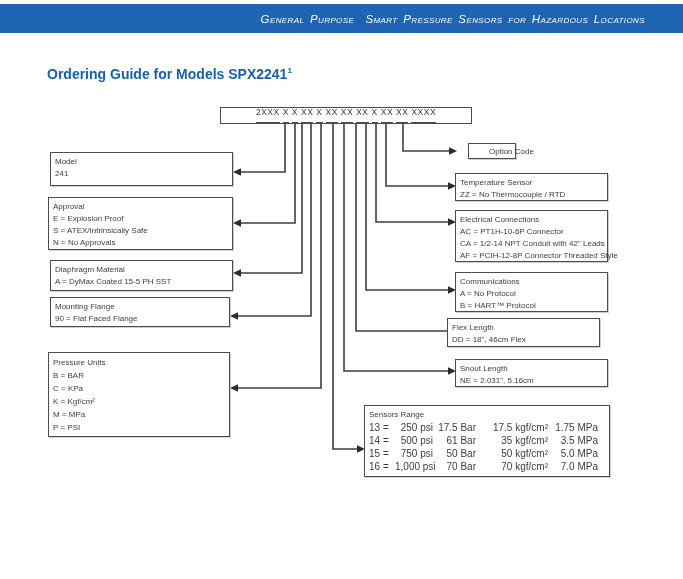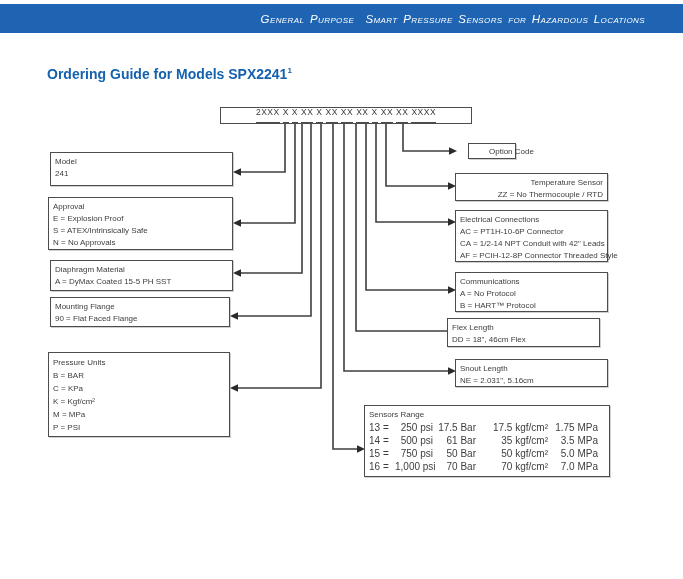--- a/index.html
+++ b/index.html
@@ -21,21 +21,21 @@
   .box .bx-line{font-size:8px;line-height:12px;color:#3d3d3d;white-space:nowrap;}
   .lh13 .bx-line{line-height:13px;}
   
   .b-model{left:50px;top:152px;width:183px;height:34px;}
   .b-approval{left:48px;top:197px;width:185px;height:53px;}
   .b-diaphragm{left:50px;top:260px;width:183px;height:31px;}
   .b-flange{left:50px;top:297px;width:180px;height:30px;}
   .b-units{left:48px;top:352px;width:182px;height:85px;}
   
   .b-option{left:468px;top:143px;width:48px;height:16px;padding:2px 20px;}
-  .b-temp{left:455px;top:173px;width:153px;height:28px;text-align:right;}
+  .b-temp{left:455px;top:173px;width:153px;height:28px;}
   .b-elec{left:455px;top:210px;width:153px;height:52px;}
   .b-comm{left:455px;top:272px;width:153px;height:40px;}
   .b-flex{left:447px;top:318px;width:153px;height:29px;}
   .b-snout{left:455px;top:359px;width:153px;height:28px;}
   .b-range{left:364px;top:405px;width:246px;height:72px;}
   .range-row{display:grid;grid-template-columns:26px 38px 43px 72px 50px;font-size:10px;line-height:13px;}
   .range-row span{white-space:nowrap;}
   .range-row .c0{text-align:left;}
   .range-row .cr{text-align:right;}
 </style>

